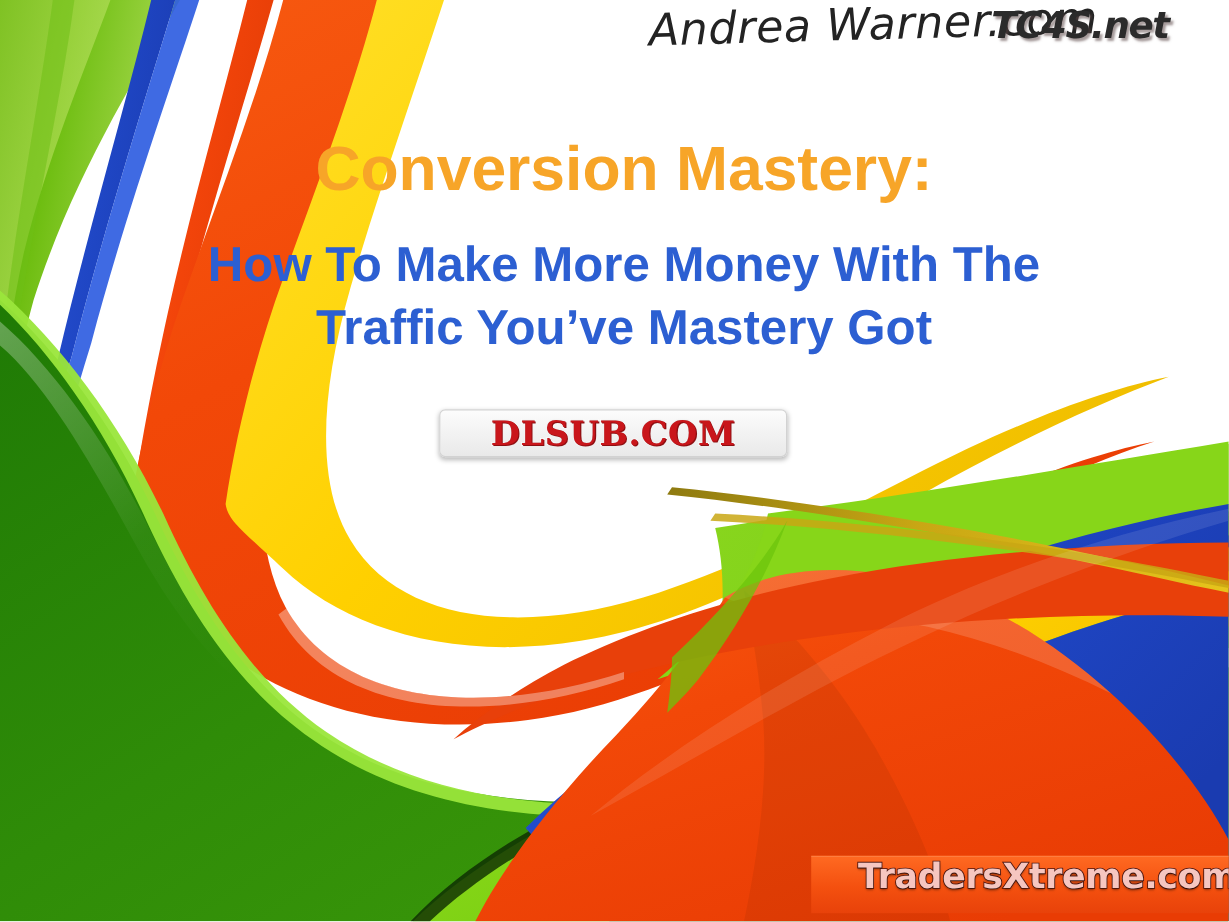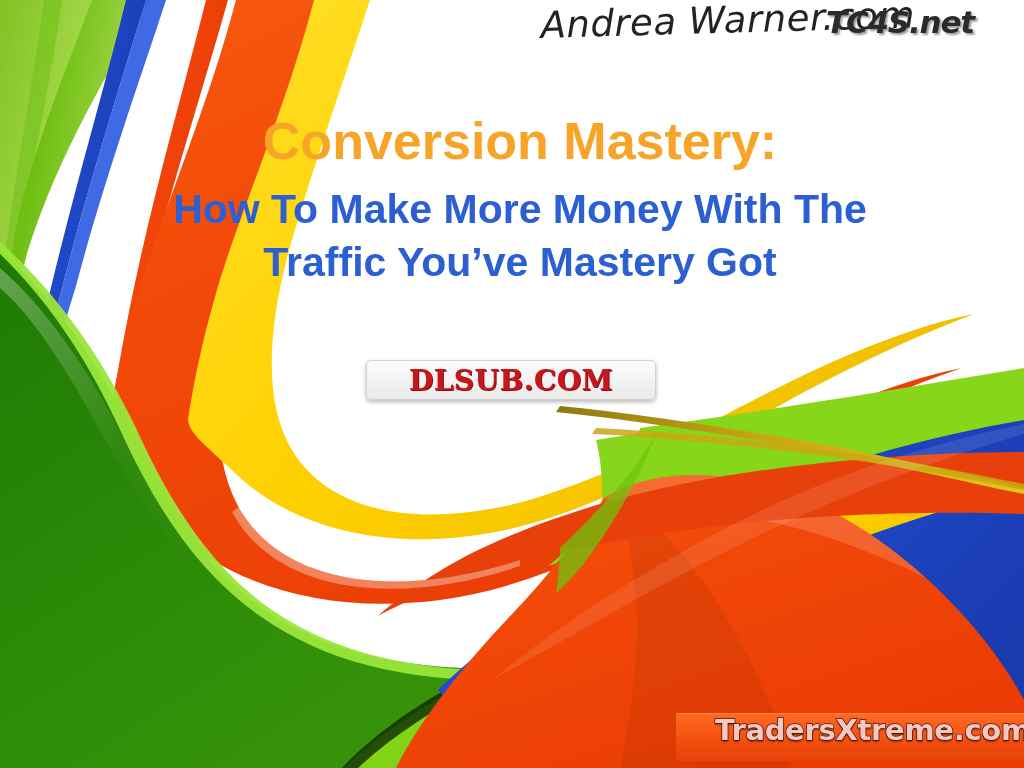--- a/index.html
+++ b/index.html
@@ -72,26 +72,26 @@
     letter-spacing:0px;
   }
   #subtitle-line-1, #subtitle-line-2 {
     display:block;
     font-size:41px;
     font-weight:bold;
     color:#2C5FD2;
     line-height:1.30;
     letter-spacing:0px;
   }
-  #subtitle-line-1 { margin-top:13px; }
+  #subtitle-line-1 { margin-top:24px; }
 
   
   #dlsub-badge {
     position:absolute;
-    left:366px; top:360px;
+    left:366px; top:341px;
     width:290px; height:40px;
     background:linear-gradient(#fcfcfc,#e9e9e9);
     border:1px solid #d2d2d2;
     border-radius:5px;
     box-shadow:0 2px 4px rgba(0,0,0,0.28);
     display:flex; align-items:center; justify-content:center;
   }
   #dlsub-text {
     font-family:"DejaVu Serif", serif;
     font-size:28px;

